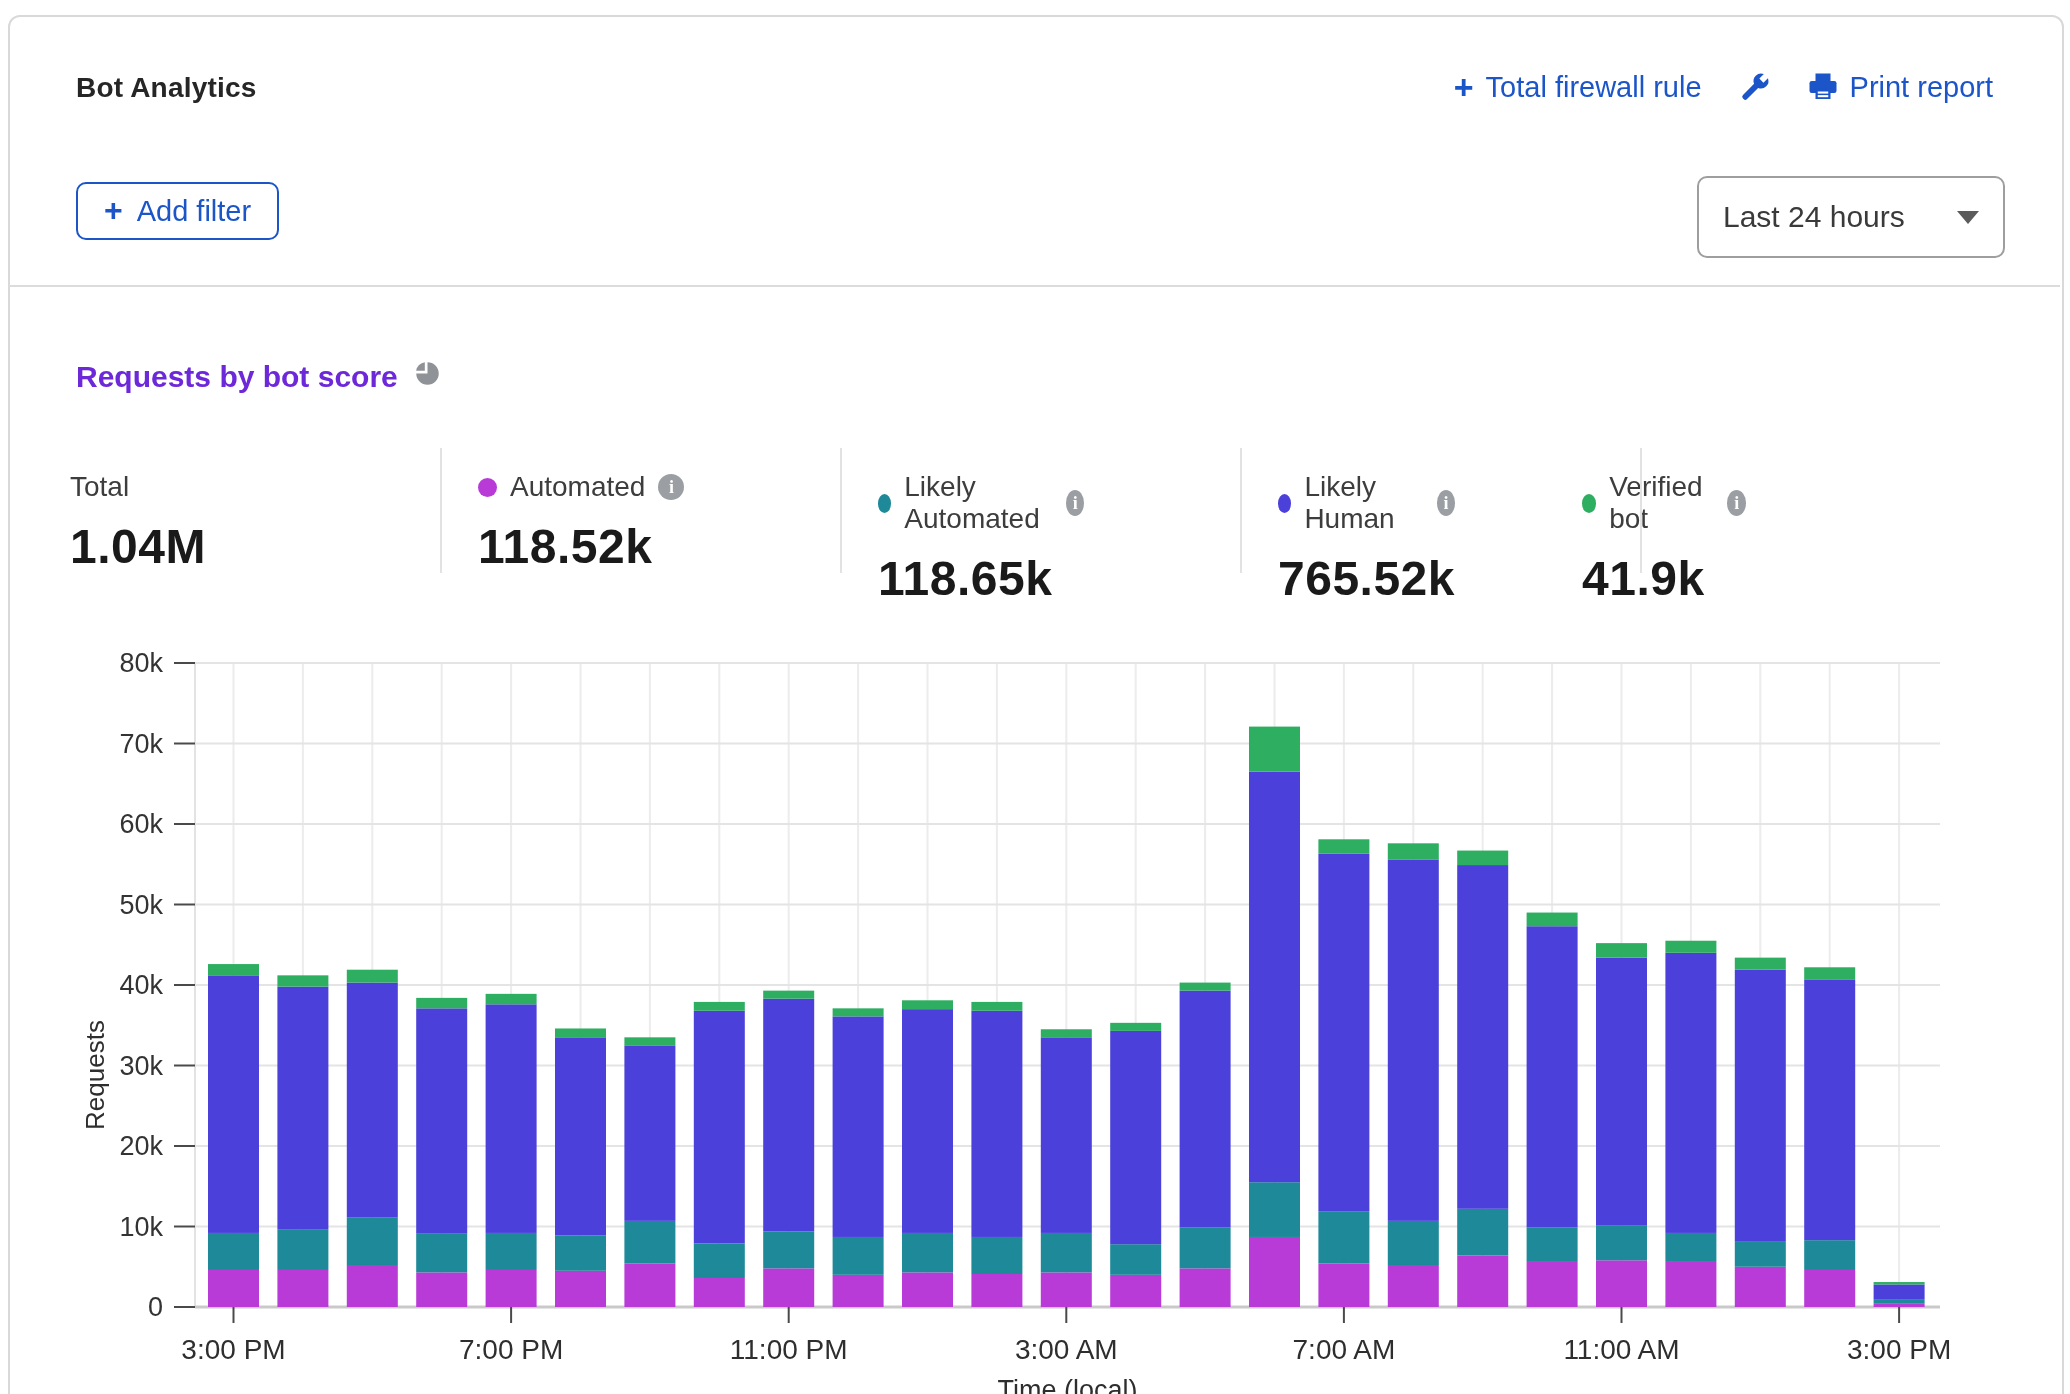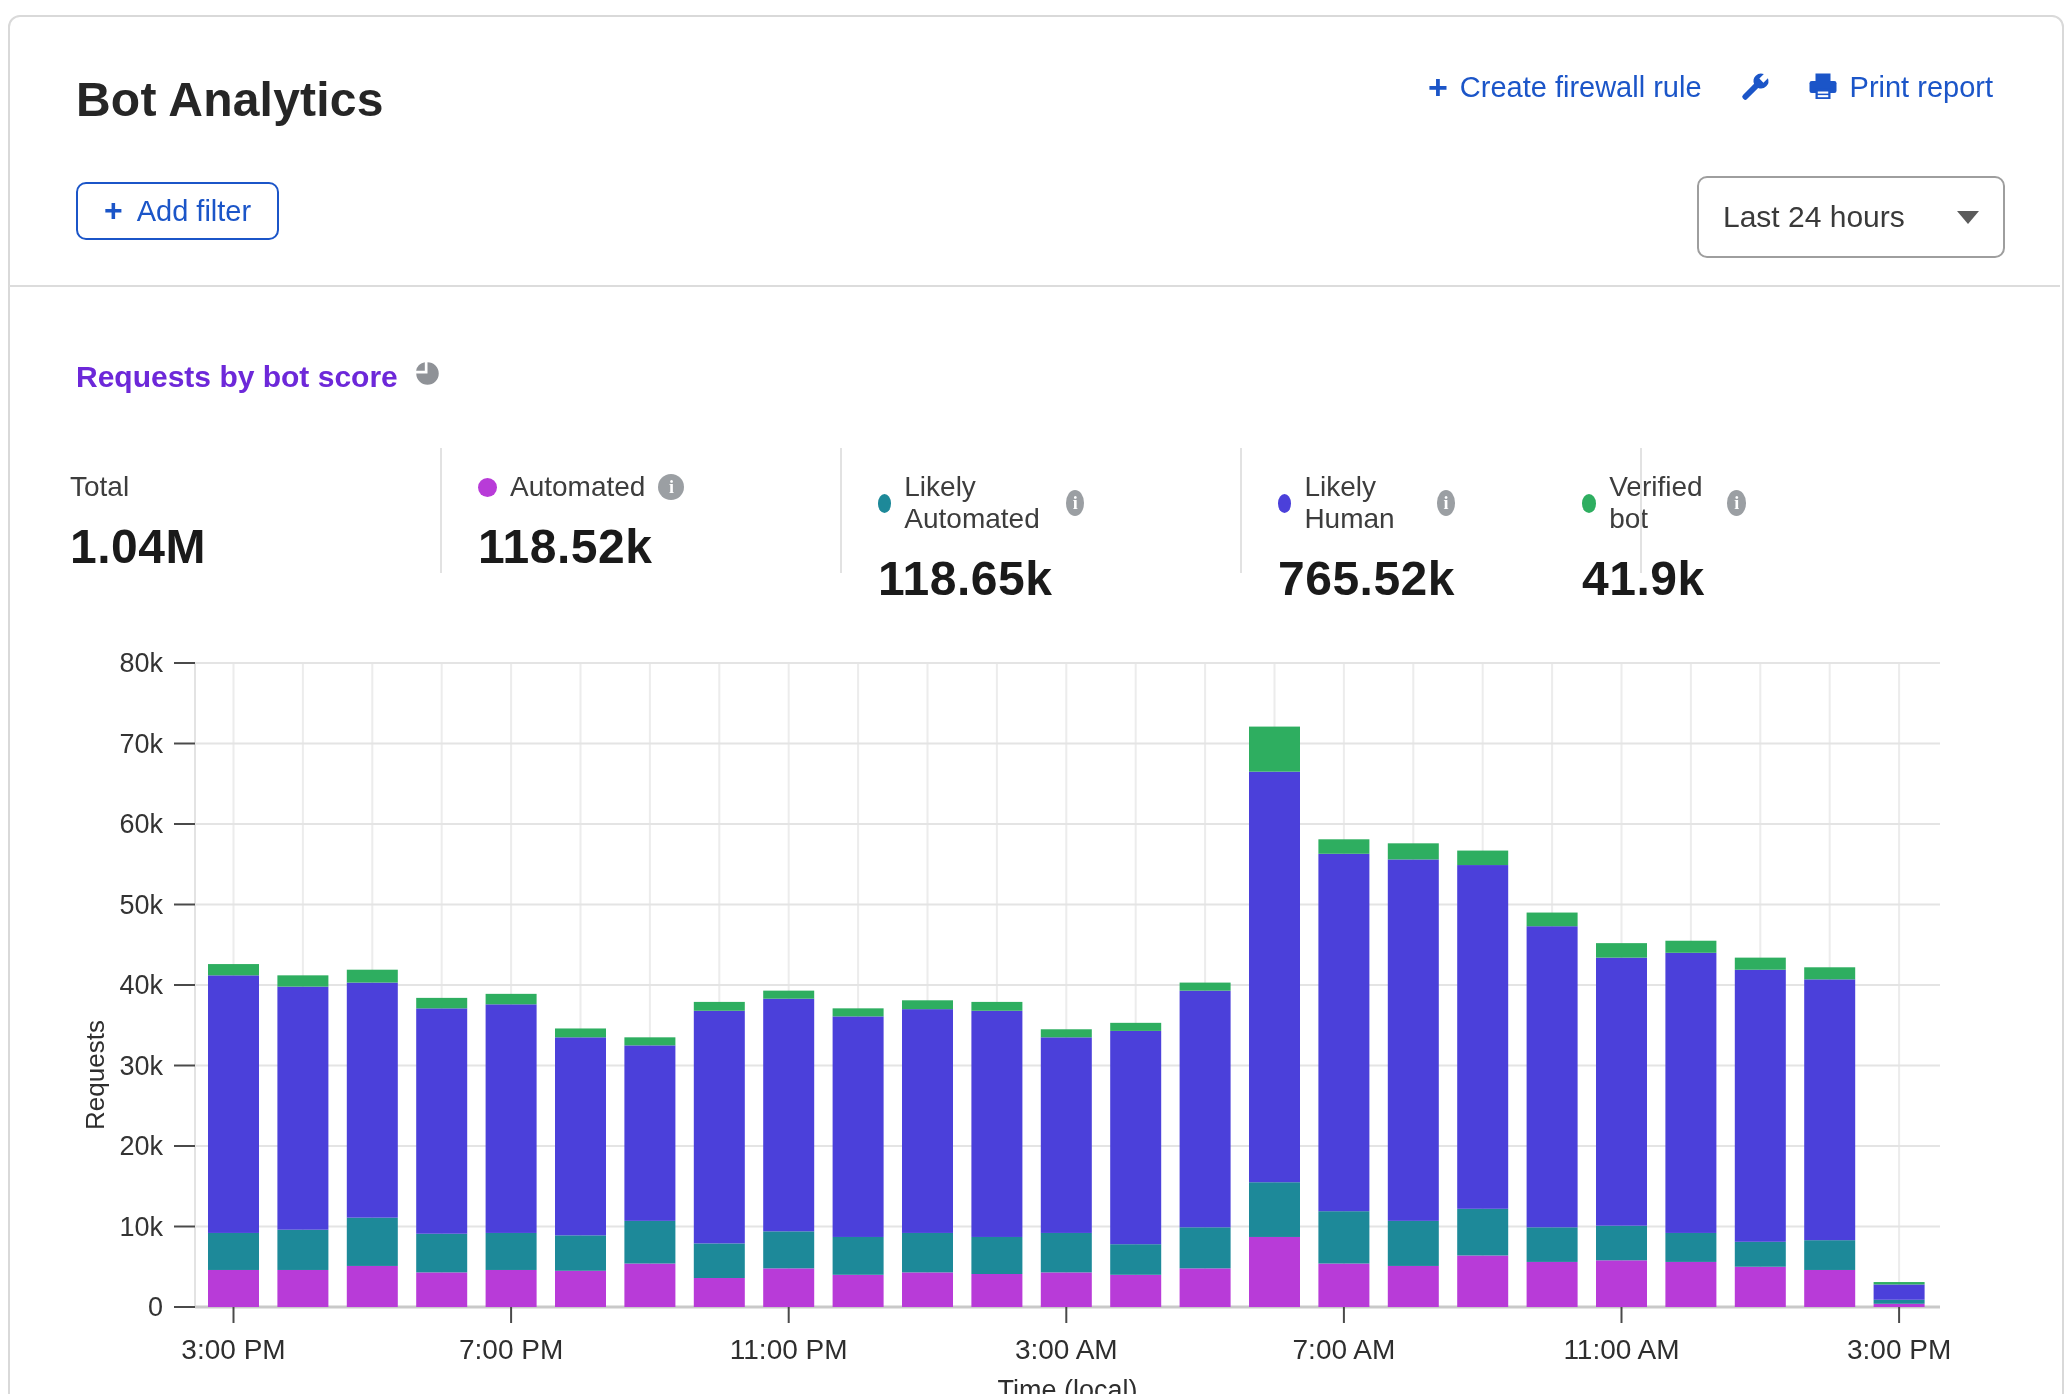--- a/index.html
+++ b/index.html
@@ -7,21 +7,21 @@
     width:2070px;height:1394px;position:relative;overflow:hidden;
     font-family:"Liberation Sans","DejaVu Sans",sans-serif;
     -webkit-font-smoothing:antialiased;color:#222;
   }
   .card{
     position:absolute;left:8px;top:15px;width:2052px;height:1500px;
     border:2px solid #d9d9d9;border-radius:12px;background:#fff;
   }
   
   .page-title{
-    position:absolute;left:76px;top:72px;font-size:48px;font-weight:700;color:#262626;letter-spacing:.2px;
+    position:absolute;left:76px;top:72px;font-size:28px;font-weight:700;color:#262626;letter-spacing:.2px;
   }
   .header-actions{
     position:absolute;top:70px;right:77px;display:flex;align-items:center;gap:38px;
   }
   .hlink{display:flex;align-items:center;gap:12px;color:var(--blue);font-size:29px;cursor:pointer;}
   .hlink .plus{font-size:34px;font-weight:700;line-height:1;}
   .hlink svg{display:block;}
   .add-filter{
     position:absolute;left:76px;top:182px;height:58px;padding:0 26px;
     border:2.5px solid var(--blue);border-radius:10px;background:#fff;color:var(--blue);
@@ -60,21 +60,21 @@
 </head>
 <body>
 
 <div class="card"></div>
 
 <div class="page-title">Bot Analytics</div>
 
 <div class="header-actions">
   <div class="hlink">
     <span class="plus">+</span>
-    <span>Create firewall rule</span>
+    <span>Total firewall rule</span>
   </div>
   <div class="hlink">
     <span>
       <svg width="30" height="30" viewBox="0 0 20 20">
           <path fill="#1b55c8" d="M18.6 4.1l-3 3-2.7-2.7 3-3a5 5 0 0 0-6.5 6.5L2 15.3a1.6 1.6 0 0 0 0 2.3l.4.4a1.6 1.6 0 0 0 2.3 0l7.4-7.4a5 5 0 0 0 6.5-6.5z"></path>
         </svg>
     </span>
   </div>
   <div class="hlink">
     <span>

